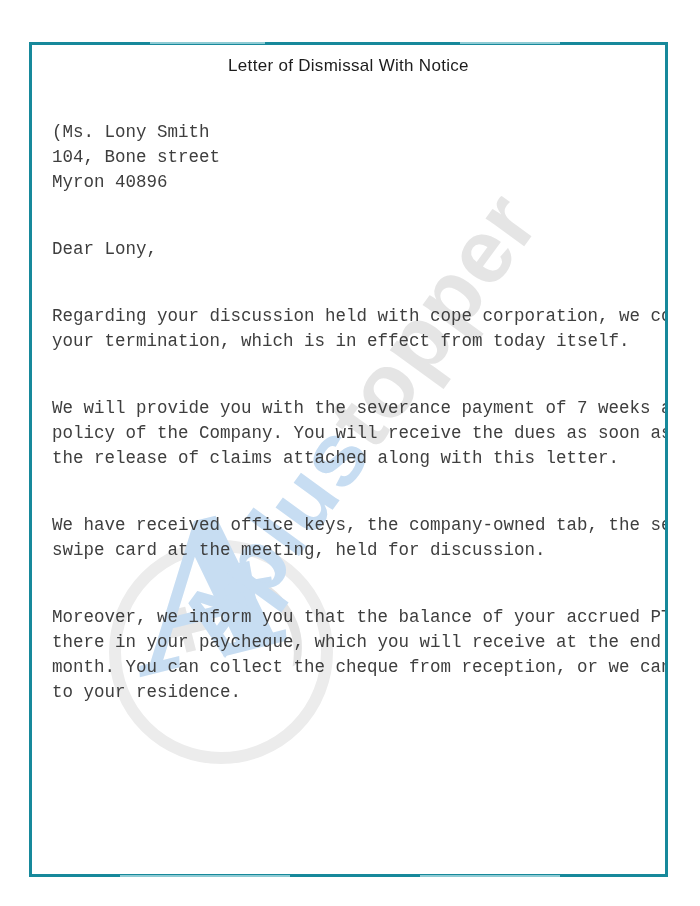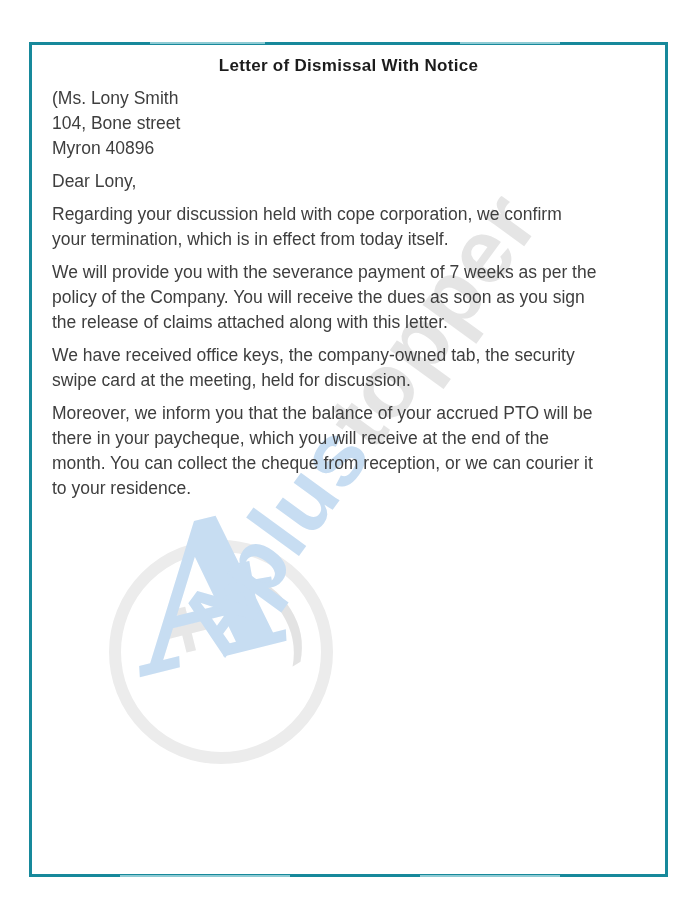--- a/index.html
+++ b/index.html
@@ -102,29 +102,30 @@
     position: relative;
     z-index: 1;
     padding: 8px 20px 0 20px;
     color: #3e3e3e;
     font-size: 17.5px;
     line-height: 25px;
   }
   .title {
     margin: 0;
     font-size: 17px;
-    font-weight: 700;
+    font-weight: 400;
     line-height: 25px;
     text-align: center;
     color: #1c1c1c;
     letter-spacing: 0.3px;
   }
   .para {
-    margin: 8px 0 0 0;
+    margin: 42px 0 0 0;
     white-space: pre;
+    font-family: Liberation Mono, monospace;
   }
 </style>
 </head>
 <body>
 
 <div class="page">
 
   <div class="frame">
 
     <div class="watermark" aria-hidden="true">

